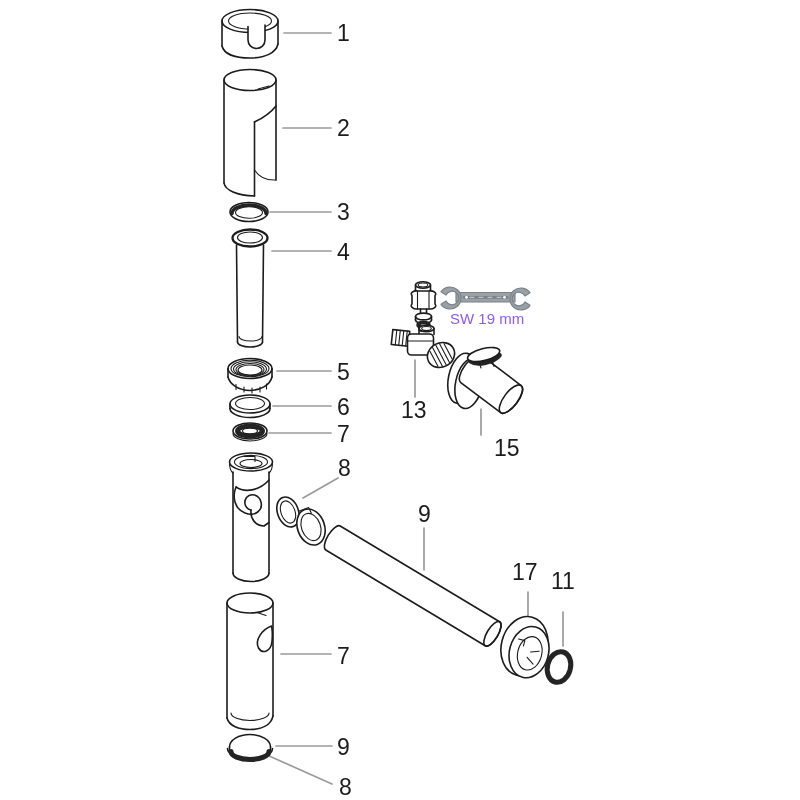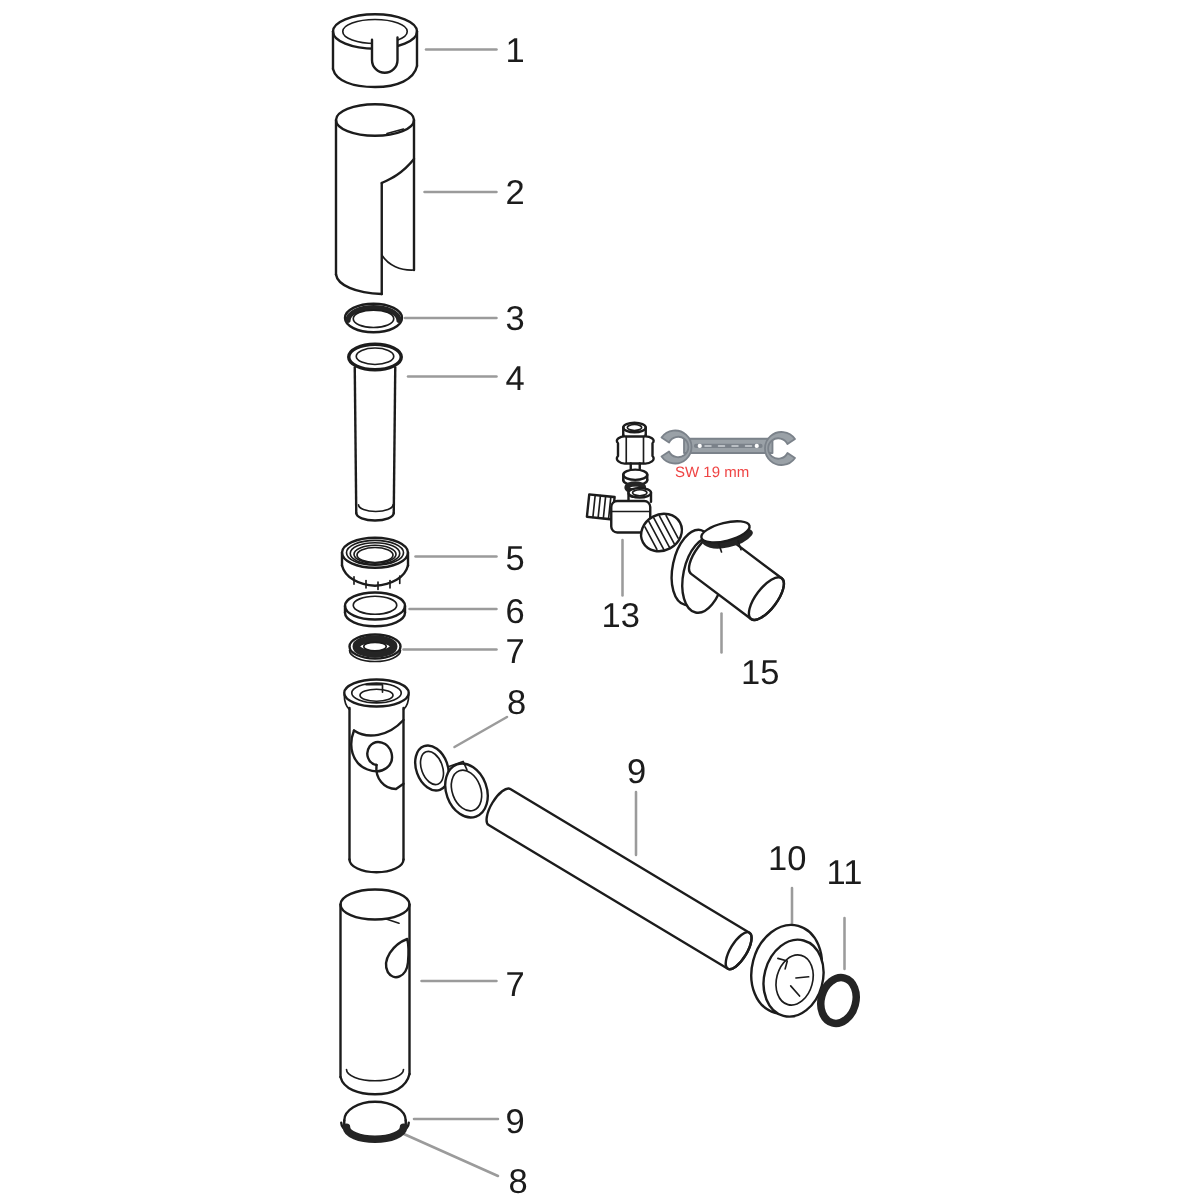--- a/index.html
+++ b/index.html
@@ -12,21 +12,21 @@
   svg *{stroke:#1c1c1c;stroke-width:1.6;fill:none;stroke-linecap:round;stroke-linejoin:round;}
   .w{fill:#ffffff;}
   .dk{stroke:#242424;stroke-width:3.5;}
   .dk2{stroke:#242424;stroke-width:5;}
   .gray{fill:#9aa1a7;stroke:#7b828a;stroke-width:1.2;}
   .ld{stroke:#9b9b9b;stroke-width:1.7;}
   .thin{stroke-width:1.1;}
   .lbl{
     position:absolute;font-size:23px;line-height:1;color:#1c1c1c;white-space:nowrap;
   }
-  .note{font-size:10px;color:#ef4444;}
+  .note{font-size:15px;color:#8b5cf6;}
 </style>
 </head>
 <body>
 
 <div class="stage">
 
   <svg width="800" height="800" viewBox="0 0 800 800">
 
     <g>
       <path class="ld" d="M284,33 H331"></path>
@@ -247,21 +247,21 @@
 
   <div class="lbl" style="left:337px;top:22px">1</div>
   <div class="lbl" style="left:337px;top:117px">2</div>
   <div class="lbl" style="left:337px;top:201px">3</div>
   <div class="lbl" style="left:337px;top:241px">4</div>
   <div class="lbl" style="left:337px;top:361px">5</div>
   <div class="lbl" style="left:337px;top:396px">6</div>
   <div class="lbl" style="left:337px;top:423px">7</div>
   <div class="lbl" style="left:338px;top:457px">8</div>
   <div class="lbl" style="left:418px;top:503px">9</div>
-  <div class="lbl" style="left:512px;top:561px">10</div>
+  <div class="lbl" style="left:512px;top:561px">17</div>
   <div class="lbl" style="left:551px;top:570px">11</div>
   <div class="lbl" style="left:337px;top:645px">7</div>
   <div class="lbl" style="left:337px;top:736px">9</div>
   <div class="lbl" style="left:339px;top:776px">8</div>
   <div class="lbl" style="left:494px;top:437px">15</div>
   <div class="lbl" style="left:401px;top:399px">13</div>
 
   <div class="lbl note" style="left:450px;top:311px">SW 19 mm</div>
 
 </div>

